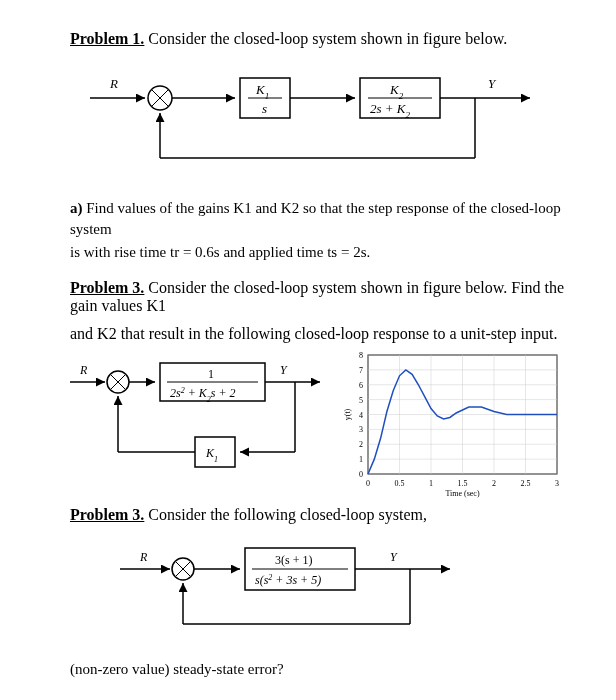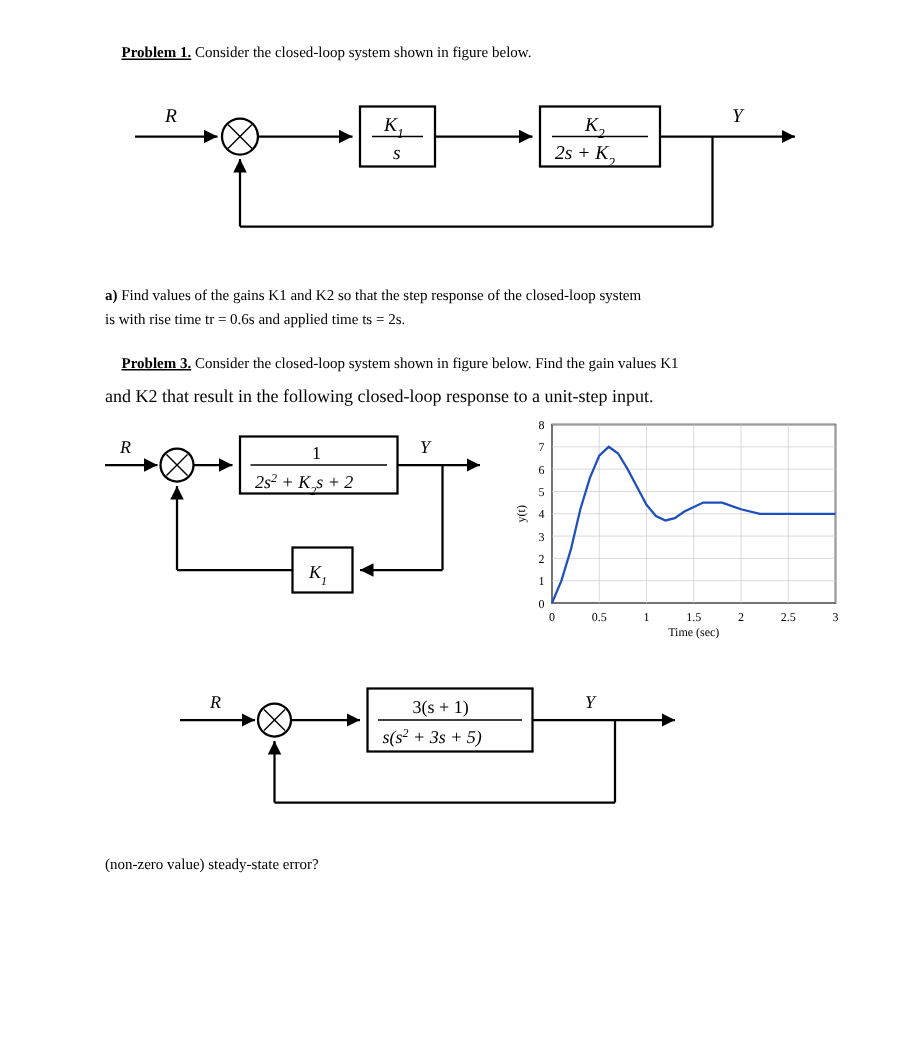--- a/index.html
+++ b/index.html
@@ -11,36 +11,36 @@
     justify-content: center;
   }
   .page {
     background: #fff;
     width: 616px;
     min-height: 700px;
     box-sizing: border-box;
     padding: 30px 50px 30px 70px;
   }
   .problem-title {
-    font-size: 10px;
-    margin: 0 0 8px 11px;
+    font-size: 16px;
+    margin: 0 0 8px 0;
     font-family: Liberation Serif, serif;
   }
   .problem-title .pnum {
     text-decoration: underline;
     font-weight: bold;
   }
   .figure {
     margin: 10px 0 20px 0;
   }
   .figure svg {
     display: block;
   }
   .part {
-    font-size: 10px;
+    font-size: 15px;
     line-height: 1.4;
     margin: 2px 0;
   }
   .section-gap { height: 14px; }
   .chart-wrap {
     display: flex;
     align-items: flex-start;
   }
   .chart-left { flex: 0 0 auto; }
   .chart-right { flex: 0 0 auto; margin-left: 10px; }
@@ -97,21 +97,21 @@
   </p>
   <p class="part">
     <span>is with rise time tr  =  0.6s and applied time ts  =  2s.</span>
   </p>
 
   <div class="section-gap"></div>
 
   <p class="problem-title">
     <span class="pnum">Problem 3.</span><span> Consider the closed-loop system shown in figure below. Find the gain values K1</span>
   </p>
-  <p class="part" style="font-size:12px;margin-top:0">and K2 that result in the following closed-loop response to a unit-step input.</p>
+  <p class="part" style="font-size:16px;margin-top:0">and K2 that result in the following closed-loop response to a unit-step input.</p>
 
   <div class="chart-wrap">
     <div class="chart-left">
       <svg width="260" height="150" viewBox="0 0 260 150">
         <defs>
           <marker id="arr2" markerWidth="8" markerHeight="8" refX="6" refY="3" orient="auto">
             <path d="M0,0 L6,3 L0,6 Z" fill="#000"></path>
           </marker>
         </defs>
         <line x1="0" y1="35" x2="35" y2="35" stroke="#000" stroke-width="1.5" marker-end="url(#arr2)"></line>
@@ -170,20 +170,23 @@
           <text x="23" y="25.875" font-size="8" text-anchor="end" fill="#000">7</text>
           <line x1="28" y1="8" x2="217" y2="8" stroke="#ccc" stroke-width="0.5"></line>
           <text x="23" y="11" font-size="8" text-anchor="end" fill="#000">8</text>
           <path d="M28,127 L34.3,112.125 L40.6,91.30000000000001 L46.9,64.525 L53.2,43.7 L59.5,28.825000000000003 L65.8,22.875 L72.1,27.33749999999999 L78.4,37.75 L84.69999999999999,49.64999999999999 L91,61.55 L97.30000000000001,68.98750000000001 L103.6,71.9625 L109.9,70.475 L116.19999999999999,66.0125 L128.8,60.0625 L141.39999999999998,60.0625 L154,64.525 L166.60000000000002,67.5 L185.5,67.5 L217,67.5 " fill="none" stroke="#1f4fbf" stroke-width="1.5"></path>
           <text x="122.5" y="149" font-size="8" text-anchor="middle">Time (sec)</text>
           <text x="10" y="67.5" font-size="8" text-anchor="middle" transform="rotate(-90 10 67.5)">y(t)</text>
         </svg>
     </div>
   </div>
 
+  <p class="problem-title">
+    <span class="pnum">Problem 3.</span><span> Consider the following closed-loop system,</span>
+  </p>
 
   <div class="figure">
     <svg width="420" height="105" viewBox="0 0 420 105">
       <defs>
         <marker id="arr3" markerWidth="8" markerHeight="8" refX="6" refY="3" orient="auto">
           <path d="M0,0 L6,3 L0,6 Z" fill="#000"></path>
         </marker>
       </defs>
       <line x1="50" y1="35" x2="100" y2="35" stroke="#000" stroke-width="1.5" marker-end="url(#arr3)"></line>
       <text x="70" y="27" font-size="12" font-style="italic">R</text>

